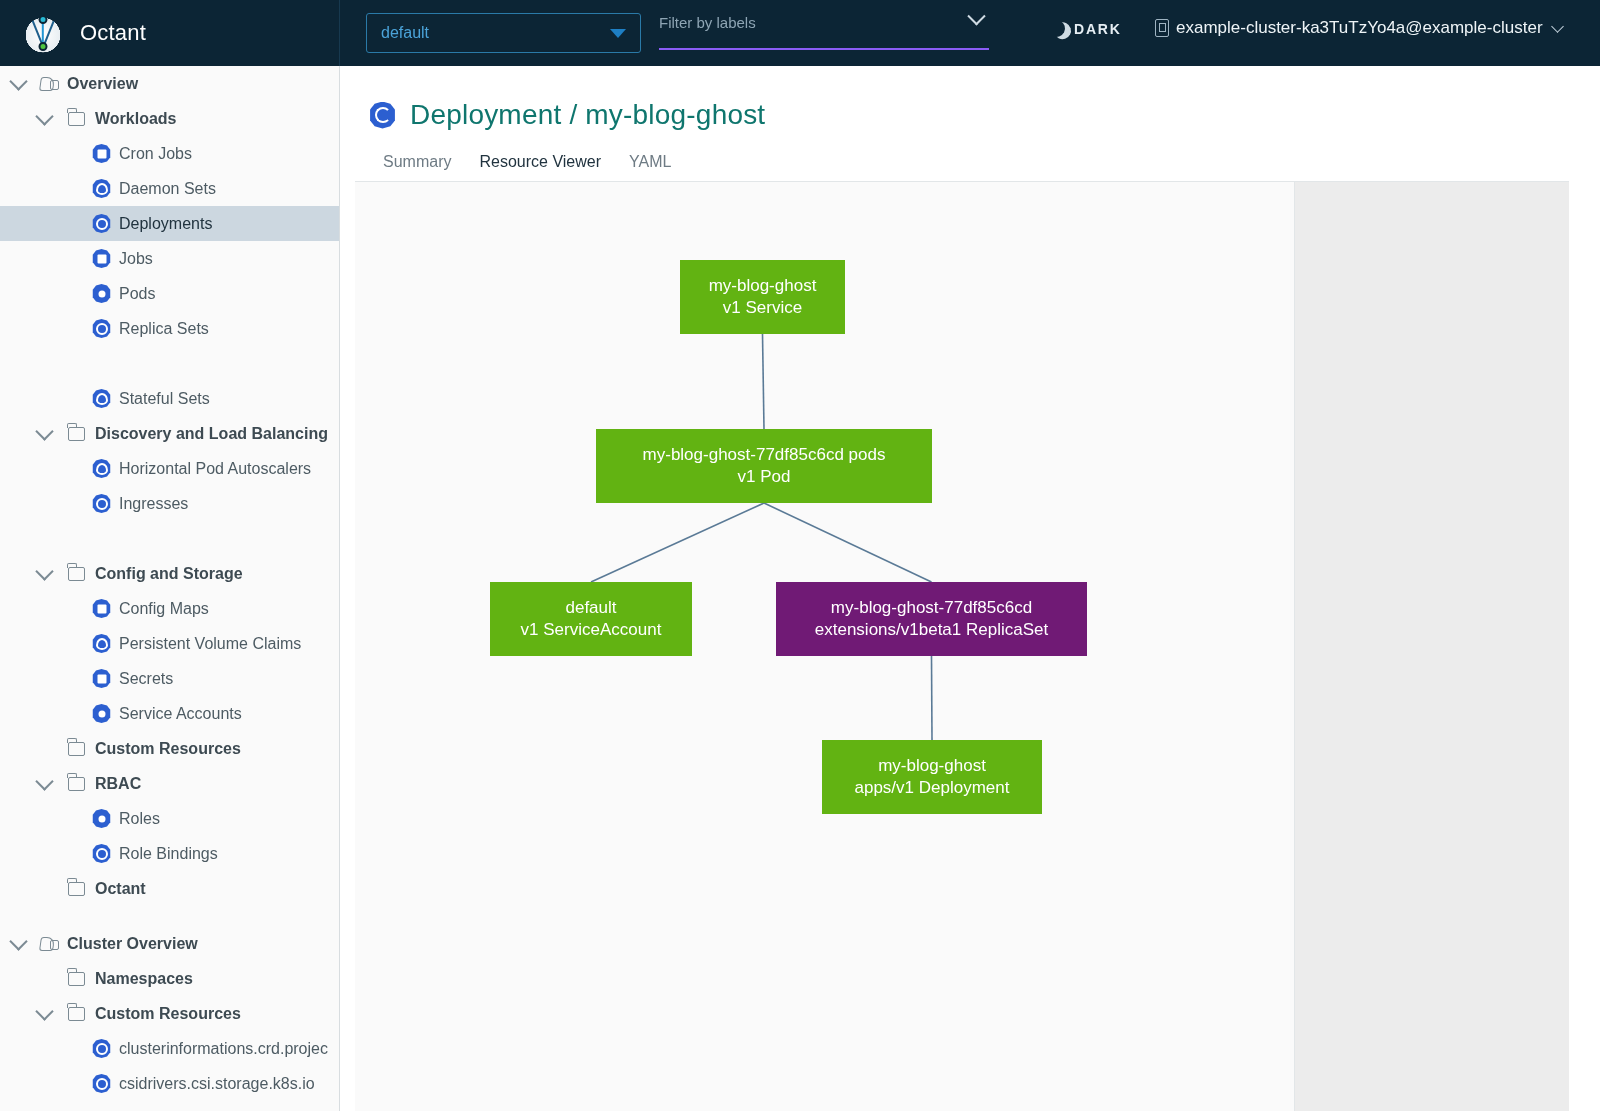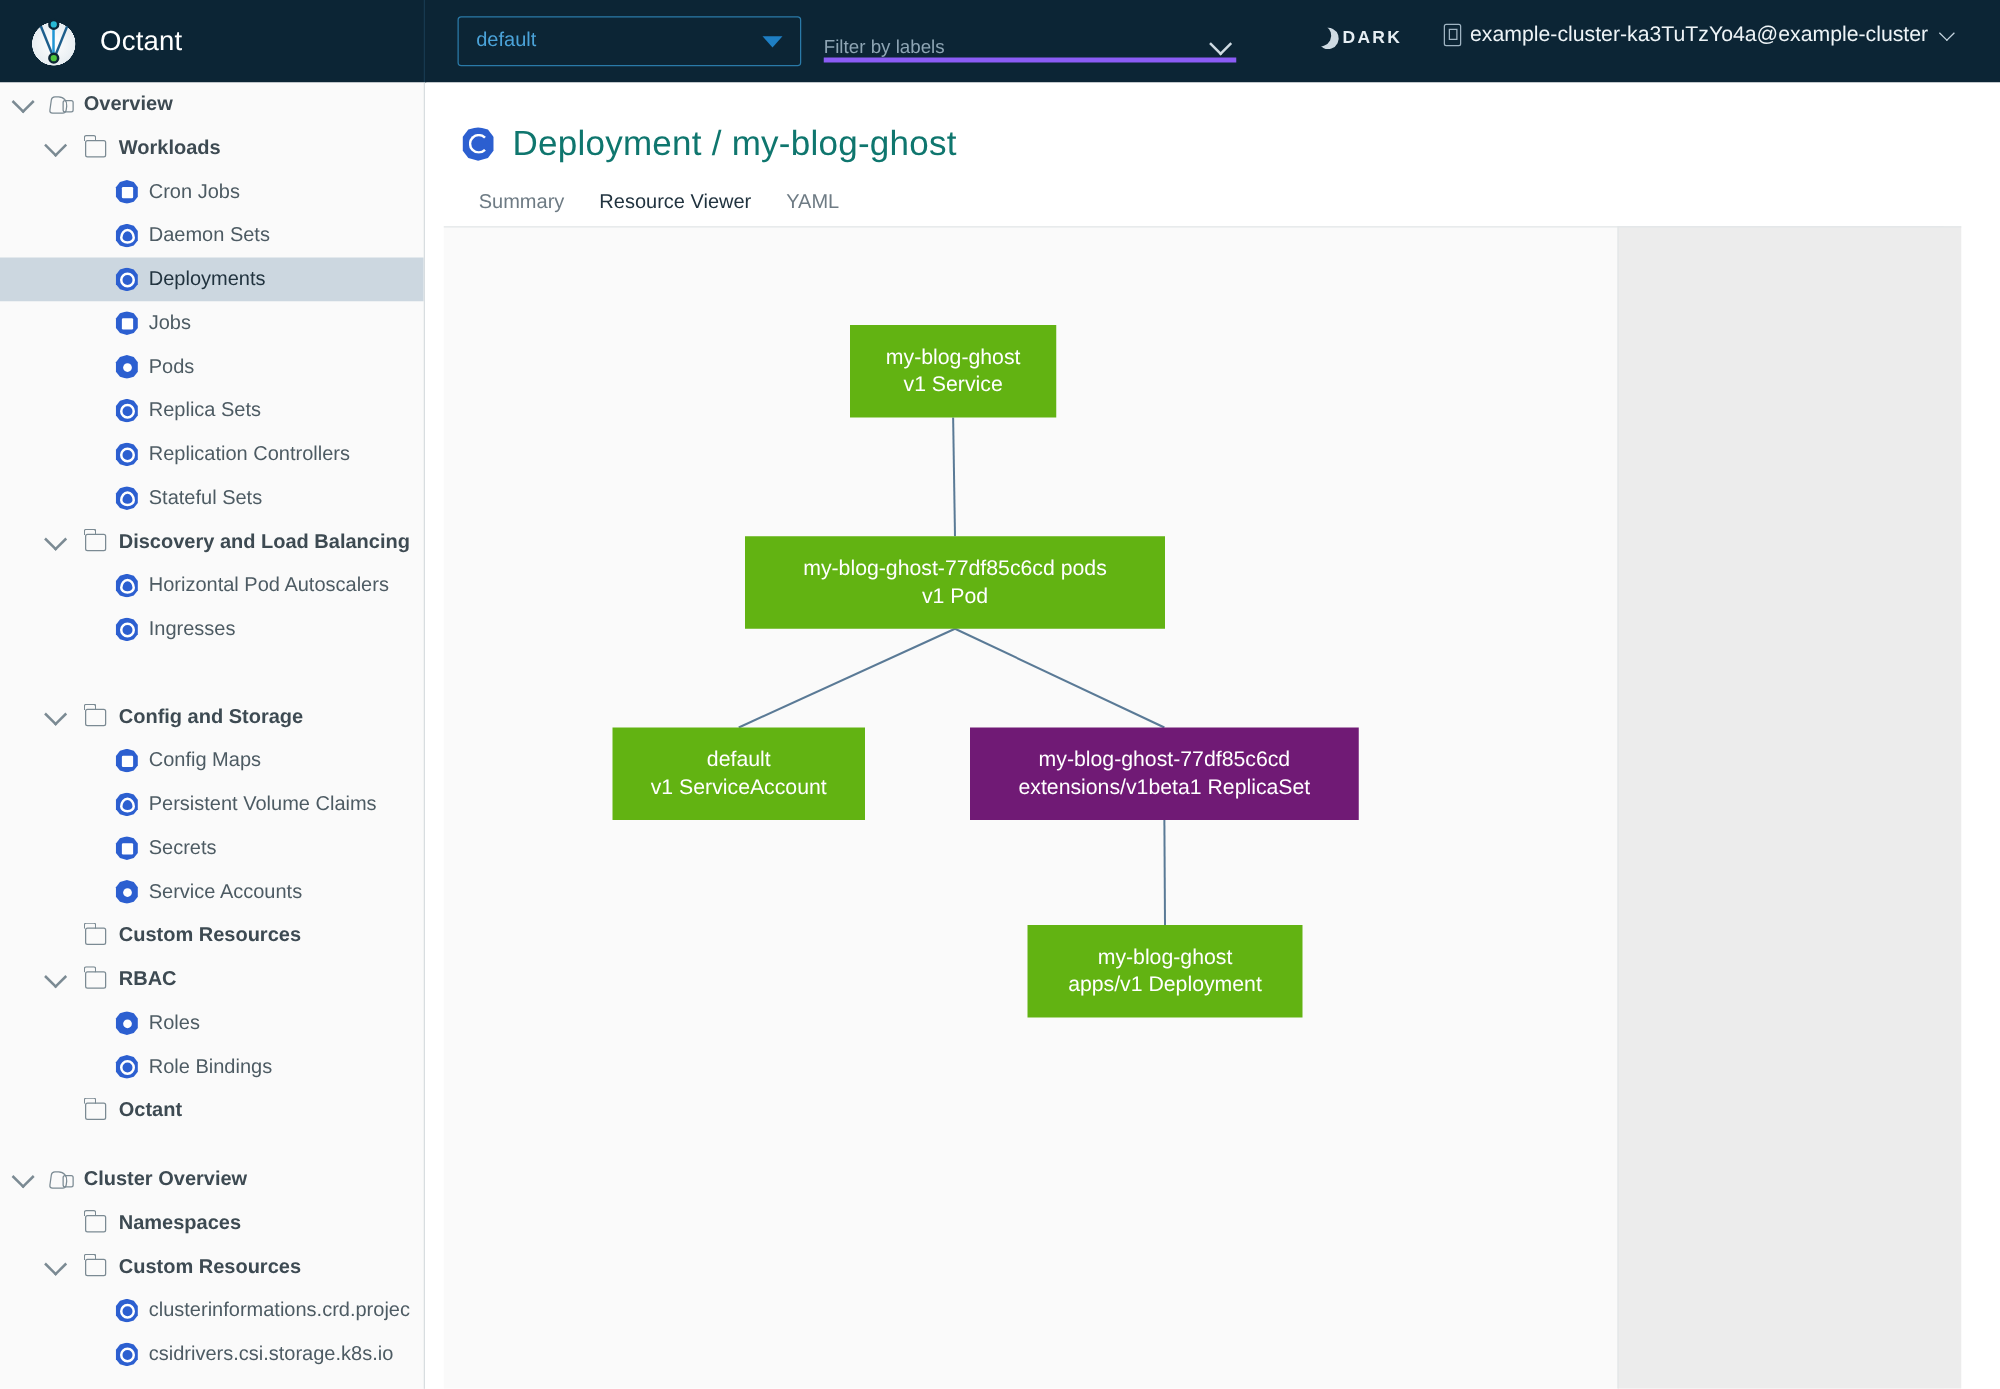--- a/index.html
+++ b/index.html
@@ -63,22 +63,22 @@
   .ns-select .val { color: #4ba3d9; font-size: 16px; flex: 1; }
   .ns-caret {
     width: 0; height: 0;
     border-left: 8px solid transparent; border-right: 8px solid transparent;
     border-top: 9px solid #1e7fc4;
   }
 
   .labels-filter {
     position: absolute; left: 659px; top: 14px;
     width: 330px; height: 36px;
-    border-bottom: 4px solid #8b5cf6;
-    display: flex; align-items: flex-end;
+    border-bottom: 2px solid #8b5cf6;
+    display: flex; align-items: flex-start;
     cursor: text;
   }
   .labels-filter .ph { color: #8ea5b4; font-size: 15px; flex: 1; }
   .chev-down {
     width: 13px; height: 13px;
     border-right: 2px solid #cfdbe3; border-bottom: 2px solid #cfdbe3;
     transform: rotate(45deg) translate(-3px,-3px);
     margin-right: 6px;
   }
 
@@ -340,26 +340,20 @@
       <div style="position:absolute;left:92px;display:flex;align-items:center;">
         <div class="k8s dot"></div>
       </div>
       <div class="label" style="position:absolute;left:119px;">Pods</div>
     </div>
     <div class="nav-row" style="position: absolute; left: 0px; top: 245px; width: 339px;">
       <div style="position:absolute;left:92px;display:flex;align-items:center;">
         <div class="k8s ring"></div>
       </div>
       <div class="label" style="position:absolute;left:119px;">Replica Sets</div>
-    </div>
-    <div class="nav-row" style="position: absolute; left: 0px; top: 280px; width: 339px;">
-      <div style="position:absolute;left:92px;display:flex;align-items:center;">
-        <div class="k8s ring"></div>
-      </div>
-      <div class="label" style="position:absolute;left:119px;">Replication Controllers</div>
     </div>
     <div class="nav-row" style="position: absolute; left: 0px; top: 315px; width: 339px;">
       <div style="position:absolute;left:92px;display:flex;align-items:center;">
         <div class="k8s eye"></div>
       </div>
       <div class="label" style="position:absolute;left:119px;">Stateful Sets</div>
     </div>
     <div class="nav-row" style="position: absolute; left: 0px; top: 350px; width: 339px;">
       <div class="twisty" style="left:38px;top:9px;"></div>
       <div style="position:absolute;left:68px;display:flex;align-items:center;">

